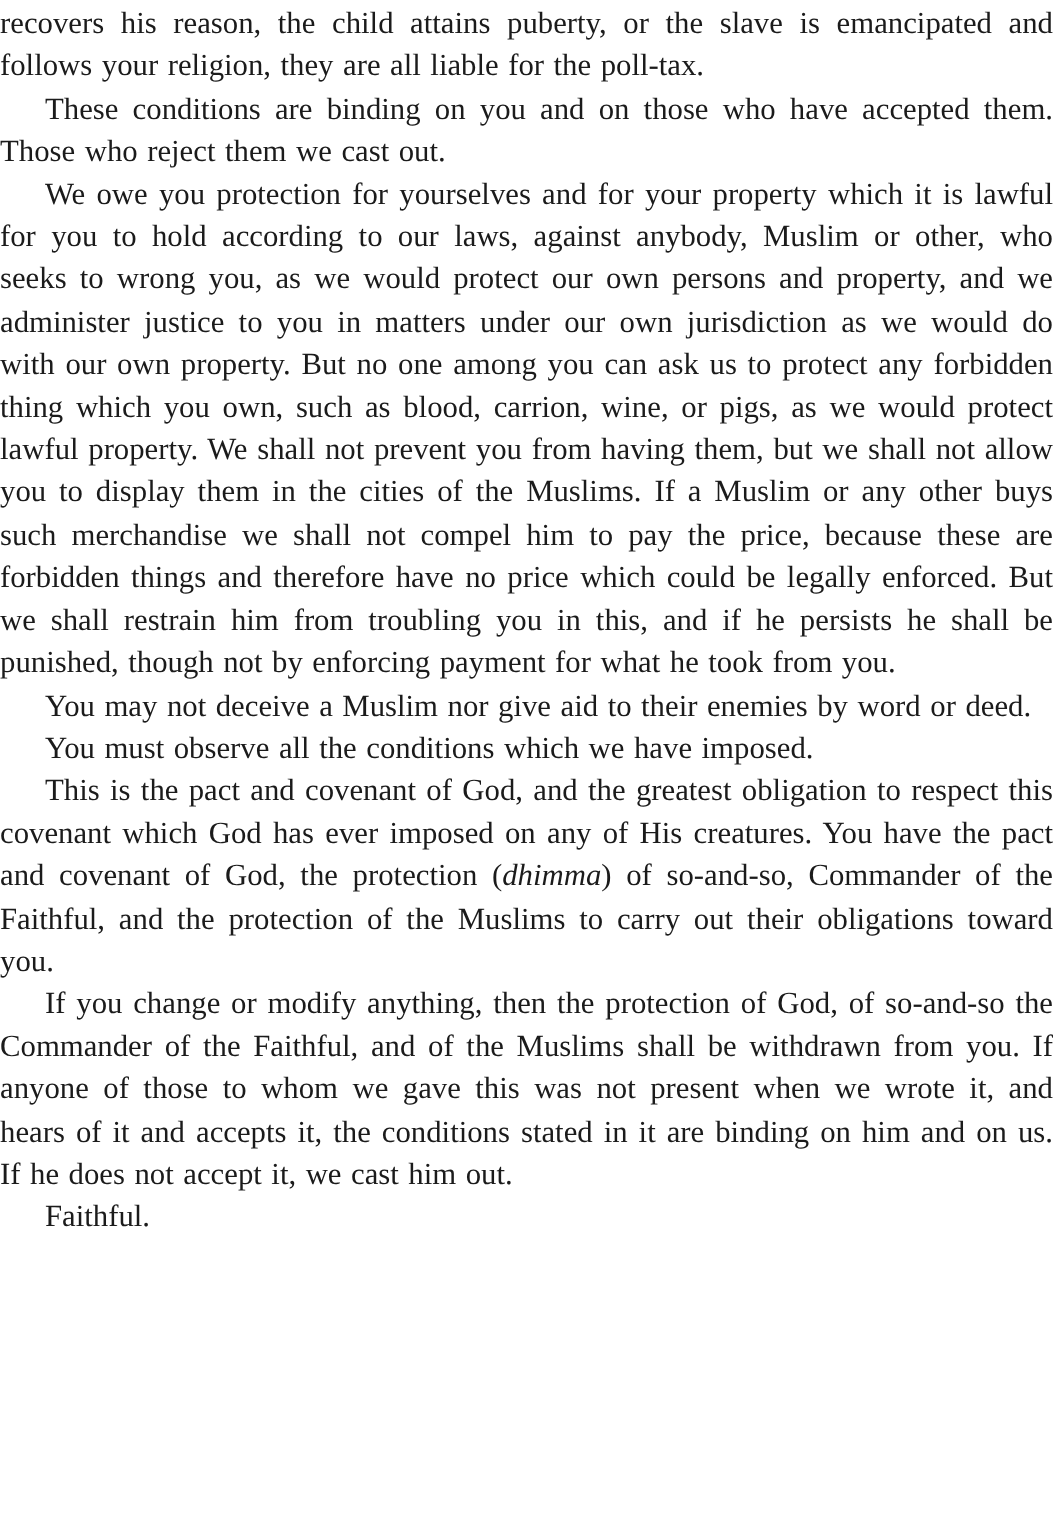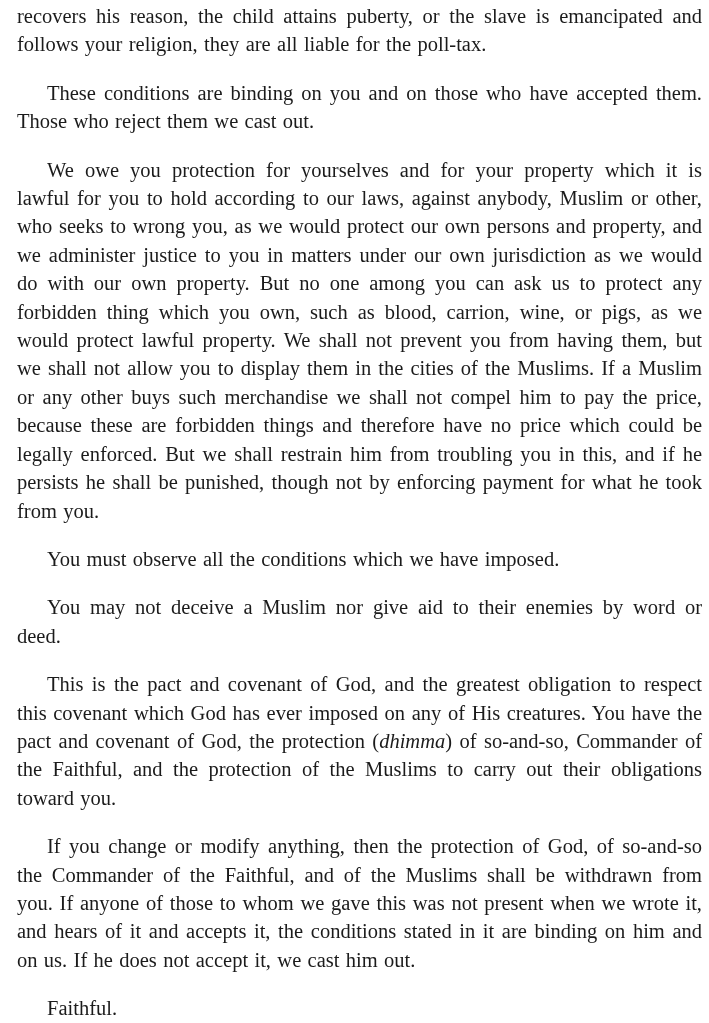--- a/index.html
+++ b/index.html
@@ -6,53 +6,52 @@
     margin: 0;
     padding: 0;
     background: #ffffff;
   }
   .page {
     width: 709px;
     height: 1023px;
     box-sizing: border-box;
     background: #ffffff;
     color: #1b1b1b;
-    padding: 2px 7px 0 17px;
+    padding: 2px 7px 0 0;
     font-family: "Liberation Serif", "DejaVu Serif", serif;
     font-size: 20.5px;
     line-height: 28.4px;
     overflow: hidden;
   }
   .para {
     margin: 0;
     text-align: justify;
     text-justify: inter-word;
     word-spacing: 0.06em;
   }
   .para.indented {
     text-indent: 30px;
-    margin-top: 20px;
   }
   .para em {
   }
 </style>
 </head>
 <body>
 
 <div class="page">
 
   <p class="para"><span>recovers his reason, the child attains puberty, or the slave is emancipated and follows your religion, they are all liable for the poll-tax.</span></p>
 
   <p class="para indented"><span>These conditions are binding on you and on those who have accepted them. Those who reject them we cast out.</span></p>
 
   <p class="para indented"><span>We owe you protection for yourselves and for your property which it is lawful for you to hold according to our laws, against anybody, Muslim or other, who seeks to wrong you, as we would protect our own persons and property, and we administer justice to you in matters under our own jurisdiction as we would do with our own property. But no one among you can ask us to protect any forbidden thing which you own, such as blood, carrion, wine, or pigs, as we would protect lawful property. We shall not prevent you from having them, but we shall not allow you to display them in the cities of the Muslims. If a Muslim or any other buys such merchandise we shall not compel him to pay the price, because these are forbidden things and therefore have no price which could be legally enforced. But we shall restrain him from troubling you in this, and if he persists he shall be punished, though not by enforcing payment for what he took from you.</span></p>
 
+  <p class="para indented"><span>You may not deceive a Muslim nor give aid to their enemies by word or deed.</span></p>
+
   <p class="para indented"><span>You must observe all the conditions which we have imposed.</span></p>
-
-  <p class="para indented"><span>You may not deceive a Muslim nor give aid to their enemies by word or deed.</span></p>
 
   <p class="para indented"><span>This is the pact and covenant of God, and the greatest obligation to respect this covenant which God has ever imposed on any of His creatures. You have the pact and covenant of God, the protection (</span><em>dhimma</em><span>) of so-and-so, Commander of the Faithful, and the protection of the Muslims to carry out their obligations toward you.</span></p>
 
 
   <p class="para indented"><span>If you change or modify anything, then the protection of God, of so-and-so the Commander of the Faithful, and of the Muslims shall be withdrawn from you. If anyone of those to whom we gave this was not present when we wrote it, and hears of it and accepts it, the conditions stated in it are binding on him and on us. If he does not accept it, we cast him out.</span></p>
 
   <p class="para indented"><span>Faithful.</span></p>
 
 </div>
 

